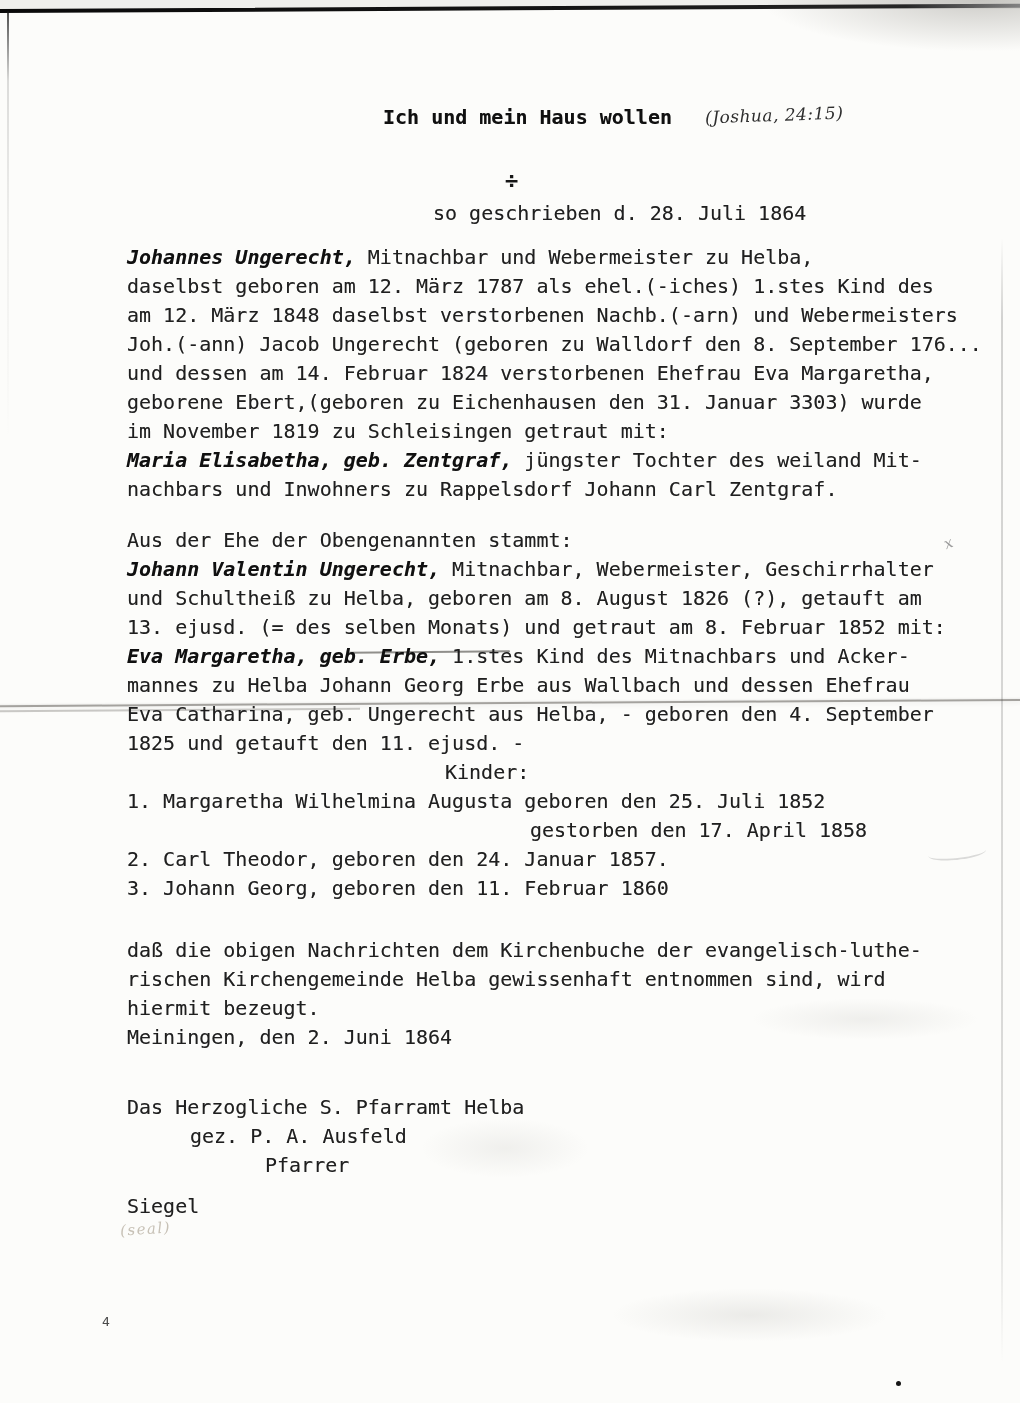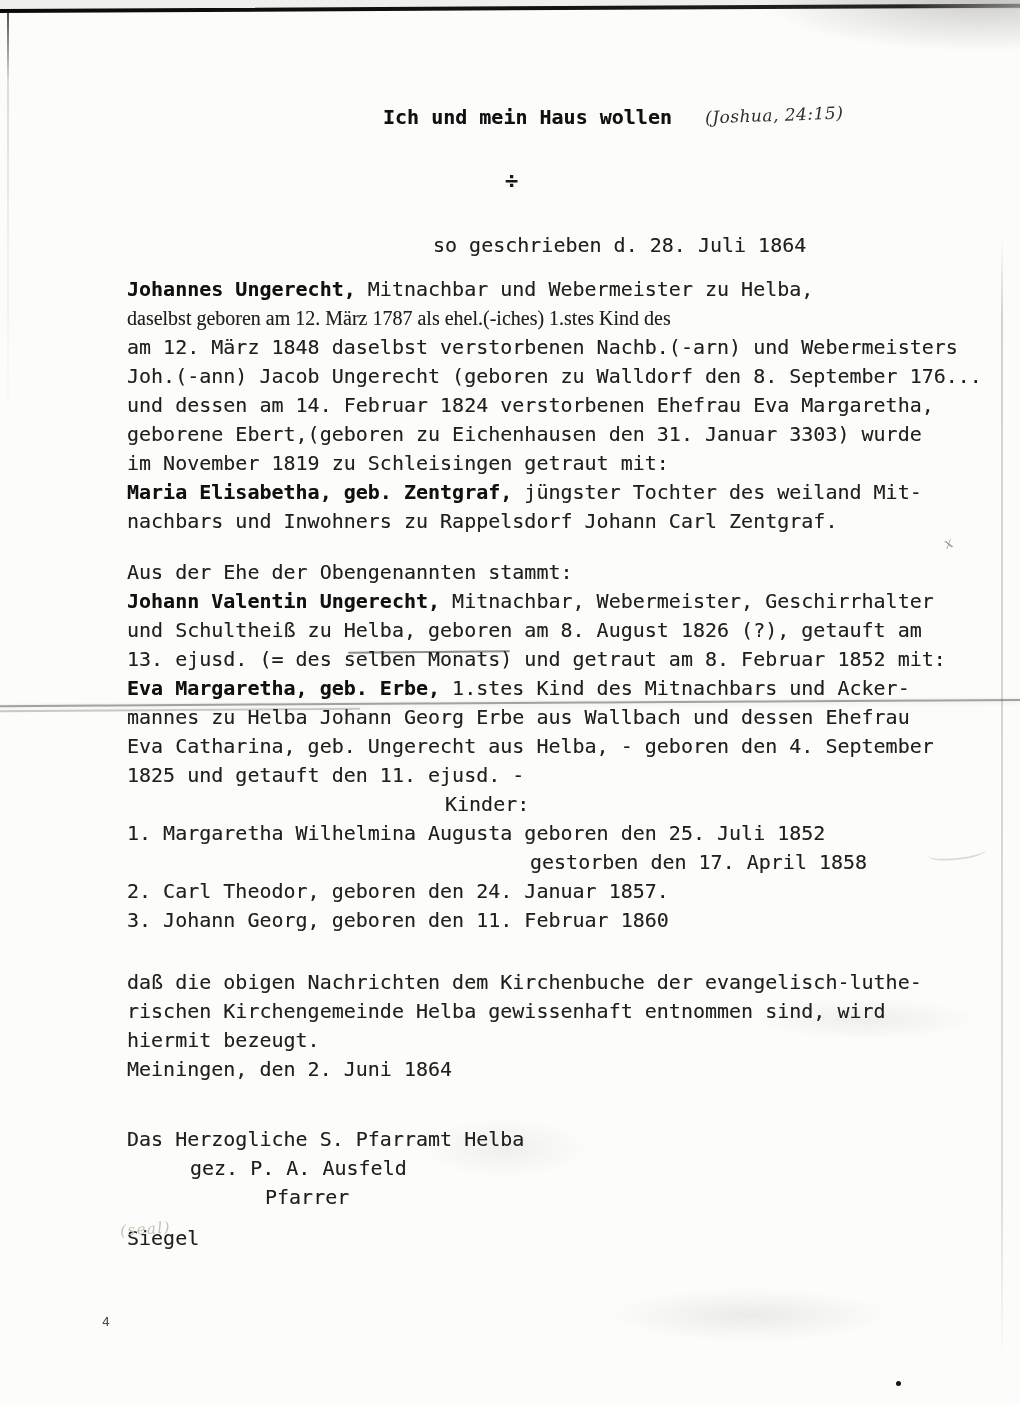--- a/index.html
+++ b/index.html
@@ -13,23 +13,22 @@
     color:#1f1f1f;
   }
   .abs{position:absolute;}
   
   .line{
     position:absolute;
     font-size:20px;
     line-height:29px;
     white-space:pre;
     text-shadow:0 0 0.5px rgba(0,0,0,0.35);
-    margin-top:32px;
   }
-  .line .b{font-weight:bold;color:#101010;}
+  .line .b{font-weight:bold;color:#101010;font-style:italic;}
   .motto{
     position:absolute;
     font-size:20px;line-height:29px;
     font-weight:bold;color:#101010;
     white-space:pre;
     text-shadow:0 0 0.5px rgba(0,0,0,0.4);
   }
   .m1{left:383px;top:103px;}
   .m2{left:412px;top:134px;}
   .cross{position:absolute;left:505px;top:168px;font-size:22px;font-weight:bold;color:#161616;}
@@ -79,21 +78,21 @@
   <div class="abs smudge-c"></div>
   <div class="abs ink-dot"></div>
 
   <div class="motto m1">Ich und mein Haus wollen</div>
   <div class="hand scripture">(Joshua, 24:15)</div>
   <div class="cross">÷</div>
   <div class="line dateline">so geschrieben d. 28. Juli 1864</div>
 
   <div>
       <div class="line" style="top: 243px; left: 127px;"><span class="b">Johannes Ungerecht,</span><span> Mitnachbar und Webermeister zu Helba,</span></div>
-      <div class="line" style="top: 272px; left: 127px; font-family: Liberation Serif, serif;"><span>daselbst geboren am 12. März 1787 als ehel.(-iches) 1.stes Kind des</span></div>
+      <div class="line" style="top: 272px; left: 127px;"><span>daselbst geboren am 12. März 1787 als ehel.(-iches) 1.stes Kind des</span></div>
       <div class="line" style="top: 301px; left: 127px;"><span>am 12. März 1848 daselbst verstorbenen Nachb.(-arn) und Webermeisters</span></div>
       <div class="line" style="top: 330px; left: 127px;"><span>Joh.(-ann) Jacob Ungerecht (geboren zu Walldorf den 8. September 176...</span></div>
       <div class="line" style="top: 359px; left: 127px;"><span>und dessen am 14. Februar 1824 verstorbenen Ehefrau Eva Margaretha,</span></div>
       <div class="line" style="top: 388px; left: 127px;"><span>geborene Ebert,(geboren zu Eichenhausen den 31. Januar 3303) wurde</span></div>
       <div class="line" style="top: 417px; left: 127px;"><span>im November 1819 zu Schleisingen getraut mit:</span></div>
       <div class="line" style="top: 446px; left: 127px;"><span class="b">Maria Elisabetha, geb. Zentgraf,</span><span> jüngster Tochter des weiland Mit-</span></div>
       <div class="line" style="top: 475px; left: 127px;"><span>nachbars und Inwohners zu Rappelsdorf Johann Carl Zentgraf.</span></div>
       <div class="line" style="top: 526px; left: 127px;"><span>Aus der Ehe der Obengenannten stammt:</span></div>
       <div class="line" style="top: 555px; left: 127px;"><span class="b">Johann Valentin Ungerecht,</span><span> Mitnachbar, Webermeister, Geschirrhalter</span></div>
       <div class="line" style="top: 584px; left: 127px;"><span>und Schultheiß zu Helba, geboren am 8. August 1826 (?), getauft am</span></div>

